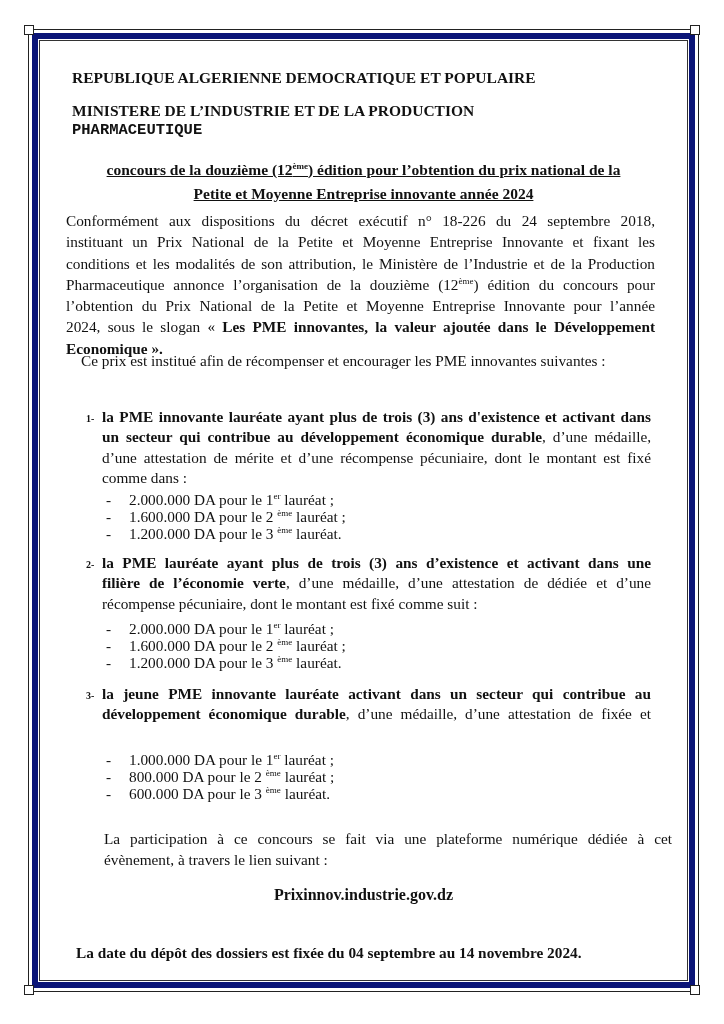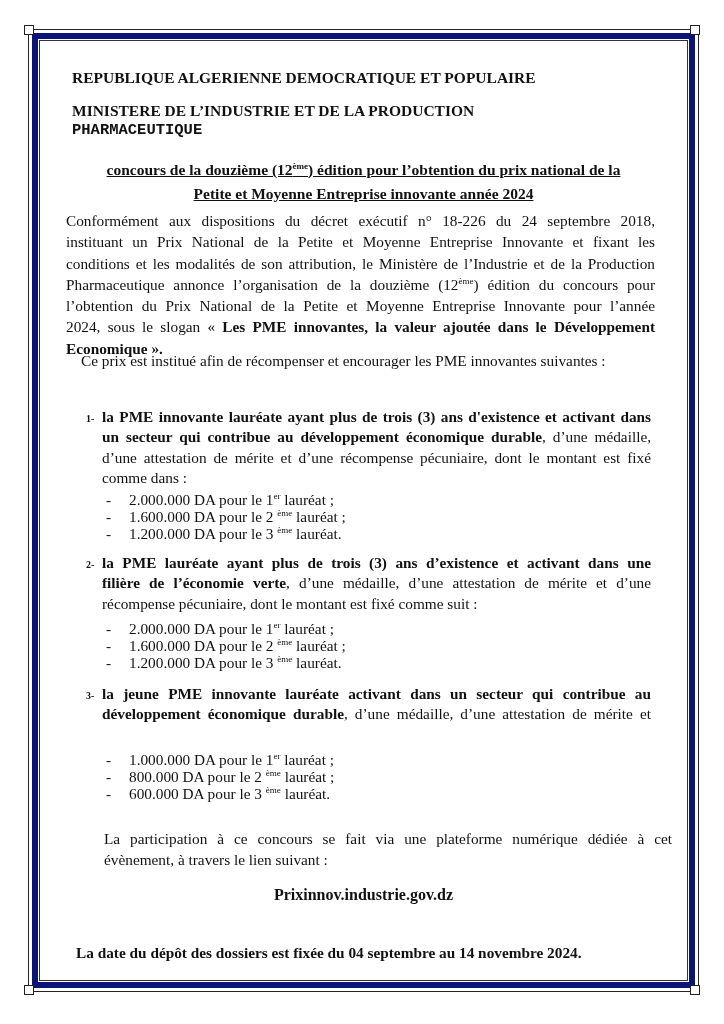--- a/index.html
+++ b/index.html
@@ -77,35 +77,35 @@
   <div class="prizes" style="top:491px;">
     <div class="prize"><span class="dash">-</span><span>2.000.000 DA pour le 1</span><sup>er</sup><span> lauréat ;</span></div>
     <div class="prize"><span class="dash">-</span><span>1.600.000 DA pour le 2 </span><sup>ème</sup><span> lauréat ;</span></div>
     <div class="prize"><span class="dash">-</span><span>1.200.000 DA pour le 3 </span><sup>ème</sup><span> lauréat.</span></div>
   </div>
 
   <div class="item" style="top:553px;">
     <span class="num">2-</span>
     <div class="txt">
       <b class="jl">la PME lauréate ayant plus de trois (3) ans d’existence et activant dans une</b>
-      <span class="jl"><b>filière de l’économie verte</b><span>, d’une médaille, d’une attestation de mérite et d’une</span></span>
+      <span class="jl"><b>filière de l’économie verte</b><span>, d’une médaille, d’une attestation de dédiée et d’une</span></span>
       <span class="ll">récompense pécuniaire, dont le montant est fixé comme suit :</span>
     </div>
   </div>
   <div class="prizes" style="top:620px;">
     <div class="prize"><span class="dash">-</span><span>2.000.000 DA pour le 1</span><sup>er</sup><span> lauréat ;</span></div>
     <div class="prize"><span class="dash">-</span><span>1.600.000 DA pour le 2 </span><sup>ème</sup><span> lauréat ;</span></div>
     <div class="prize"><span class="dash">-</span><span>1.200.000 DA pour le 3 </span><sup>ème</sup><span> lauréat.</span></div>
   </div>
 
   <div class="item" style="top:684px;">
     <span class="num">3-</span>
     <div class="txt">
       <b class="jl">la jeune PME innovante lauréate activant dans un secteur qui contribue au</b>
-      <span class="jl"><b>développement économique durable</b><span>, d’une médaille, d’une attestation de mérite et</span></span>
+      <span class="jl"><b>développement économique durable</b><span>, d’une médaille, d’une attestation de fixée et</span></span>
     </div>
   </div>
   <div class="prizes" style="top:751px;">
     <div class="prize"><span class="dash">-</span><span>1.000.000 DA pour le 1</span><sup>er</sup><span> lauréat ;</span></div>
     <div class="prize"><span class="dash">-</span><span>800.000 DA pour le 2 </span><sup>ème</sup><span> lauréat ;</span></div>
     <div class="prize"><span class="dash">-</span><span>600.000 DA pour le 3 </span><sup>ème</sup><span> lauréat.</span></div>
   </div>
 
   <div class="para" style="top:828px;left:32px;width:568px;">
     <span class="jl">La participation à ce concours se fait via une plateforme numérique dédiée à cet</span>

